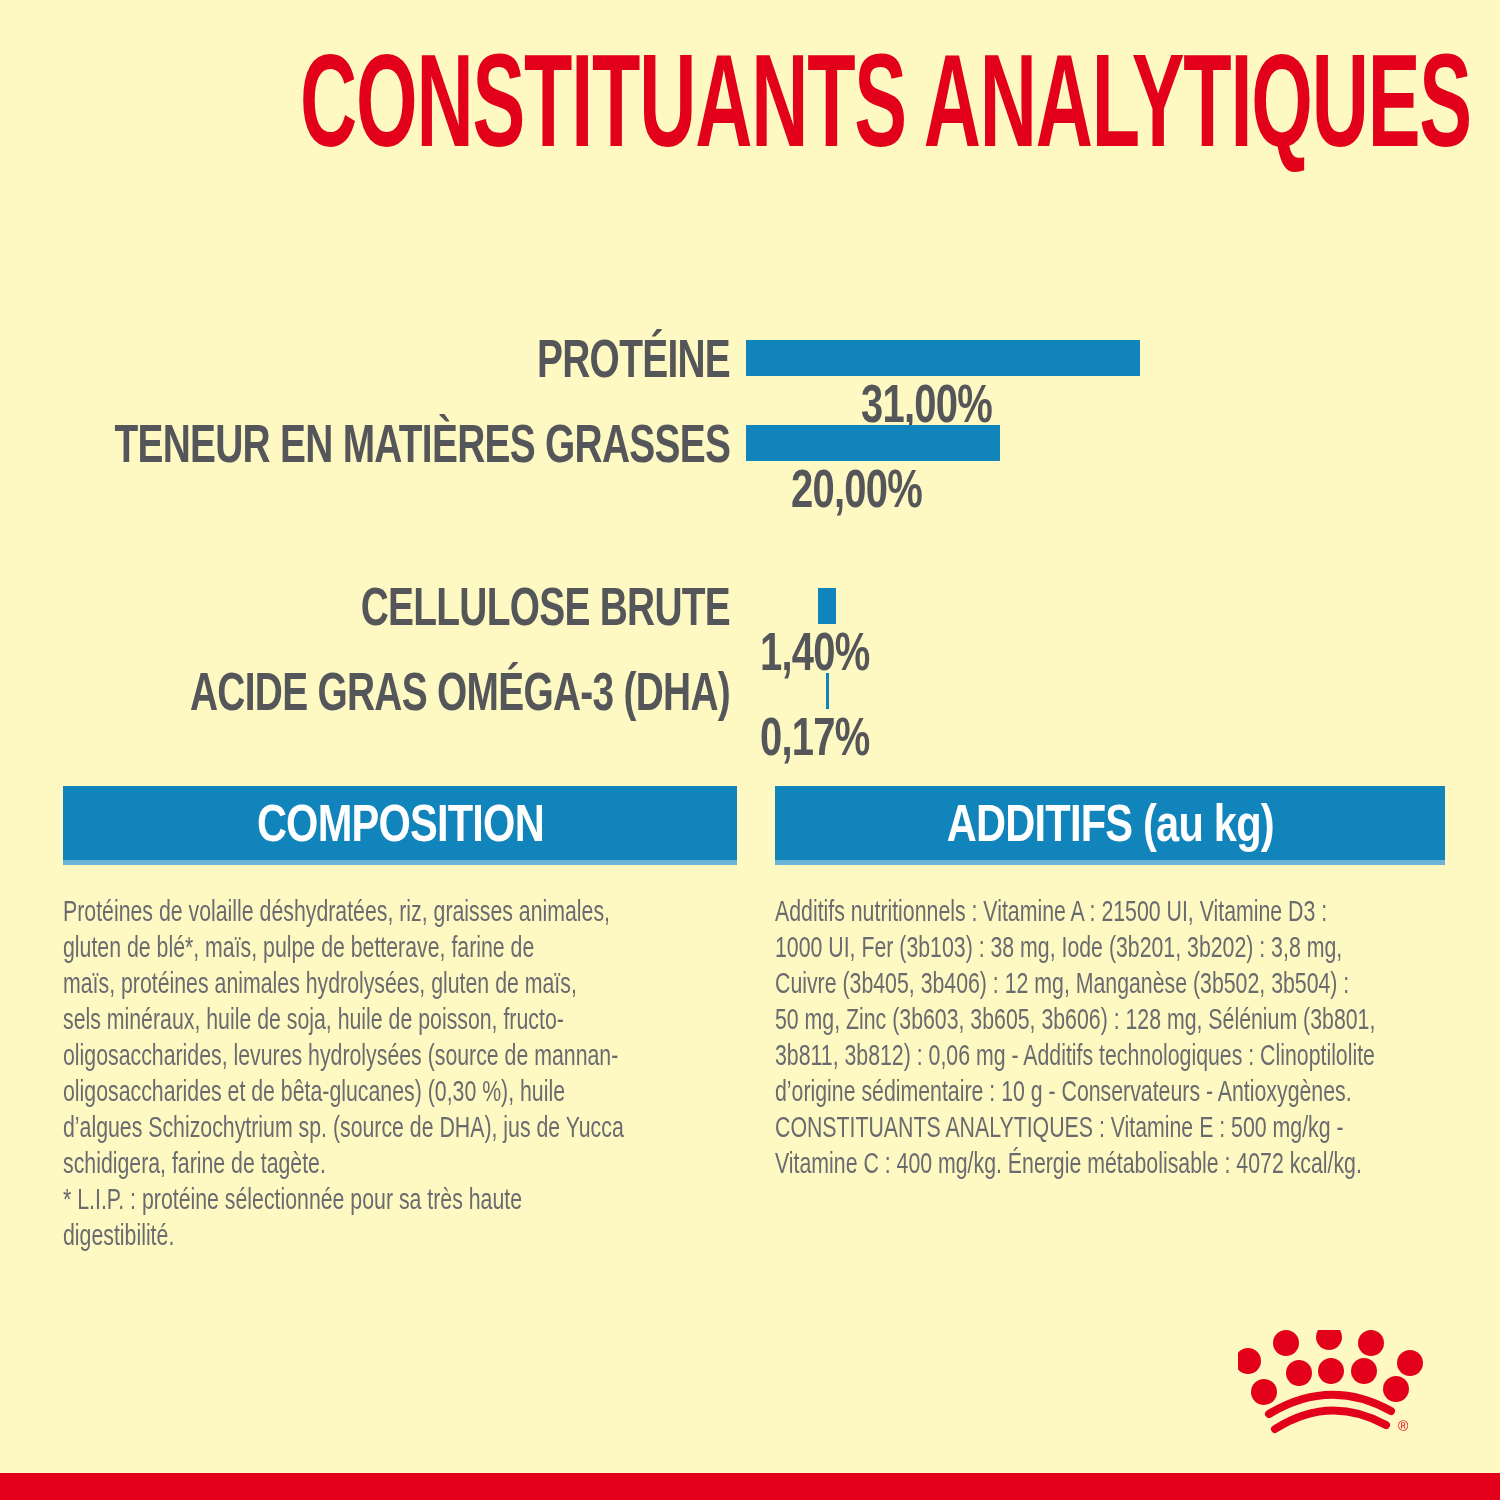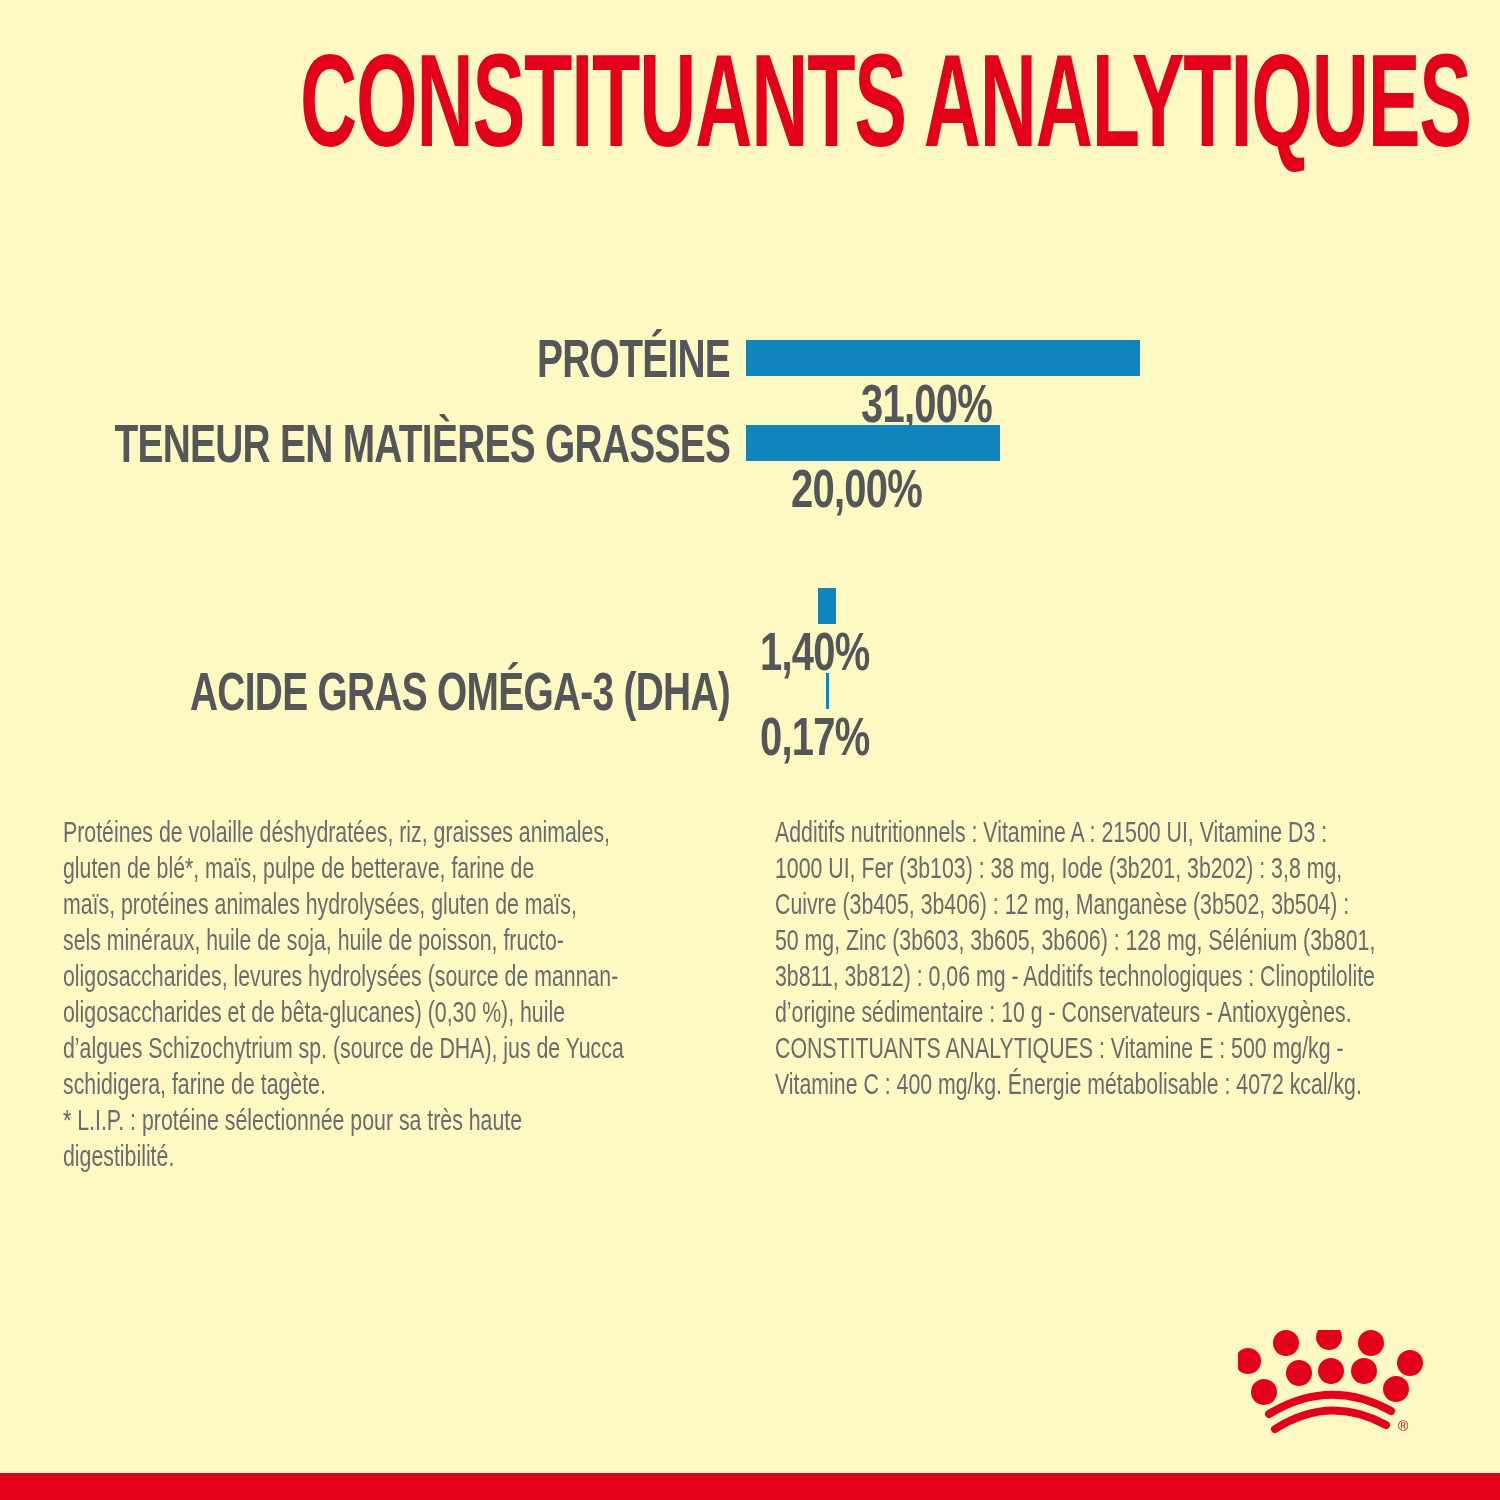--- a/index.html
+++ b/index.html
@@ -80,50 +80,57 @@
       <div class="rbarwrap">
         <div class="bar" style="width: 254px;"></div>
         <span class="val">20,00%</span>
       </div>
     </div>
 
     <div class="crow" style="top:503px">
     </div>
 
     <div class="crow" style="top:588px">
+      <div class="rlabel"><span>CELLULOSE BRUTE</span></div>
       <div class="rbarwrap">
         <div class="bar" style="width: 18px;"></div>
         <span class="val">1,40%</span>
       </div>
     </div>
 
     <div class="crow" style="top:673px">
       <div class="rlabel"><span>ACIDE GRAS OMÉGA-3 (DHA)</span></div>
       <div class="rbarwrap">
         <div class="bar" style="width: 3px;"></div>
         <span class="val">0,17%</span>
       </div>
     </div>
 
   </div>
 
   <section class="col left">
+    <div class="colheader">
+      <span>COMPOSITION</span>
+    </div>
     <p class="coltext">Protéines de volaille déshydratées, riz, graisses animales,
 gluten de blé*, maïs, pulpe de betterave, farine de
 maïs, protéines animales hydrolysées, gluten de maïs,
 sels minéraux, huile de soja, huile de poisson, fructo-
 oligosaccharides, levures hydrolysées (source de mannan-
 oligosaccharides et de bêta-glucanes) (0,30 %), huile
 d’algues Schizochytrium sp. (source de DHA), jus de Yucca
 schidigera, farine de tagète.
 * L.I.P. : protéine sélectionnée pour sa très haute
 digestibilité.</p>
   </section>
 
   <section class="col right">
+    <div class="colheader">
+      <span>ADDITIFS (au kg)</span>
+    </div>
     <p class="coltext">Additifs nutritionnels : Vitamine A : 21500 UI, Vitamine D3 :
 1000 UI, Fer (3b103) : 38 mg, Iode (3b201, 3b202) : 3,8 mg,
 Cuivre (3b405, 3b406) : 12 mg, Manganèse (3b502, 3b504) :
 50 mg, Zinc (3b603, 3b605, 3b606) : 128 mg, Sélénium (3b801,
 3b811, 3b812) : 0,06 mg - Additifs technologiques : Clinoptilolite
 d’origine sédimentaire : 10 g - Conservateurs - Antioxygènes.
 CONSTITUANTS ANALYTIQUES : Vitamine E : 500 mg/kg -
 Vitamine C : 400 mg/kg. Énergie métabolisable : 4072 kcal/kg.</p>
   </section>
 

